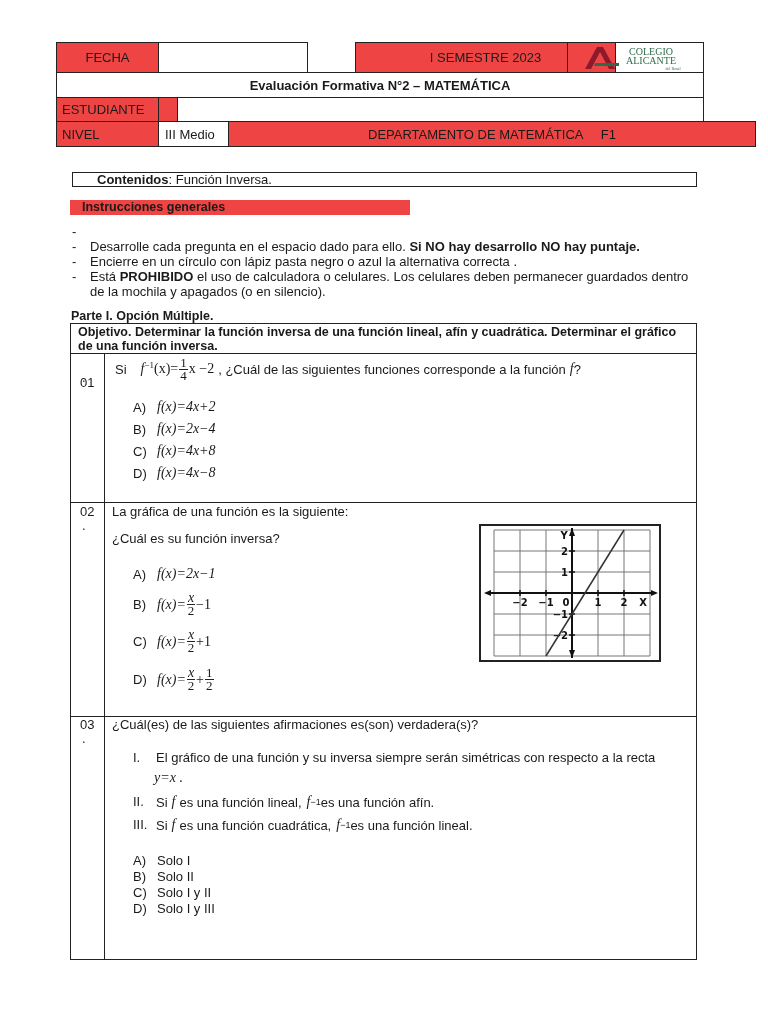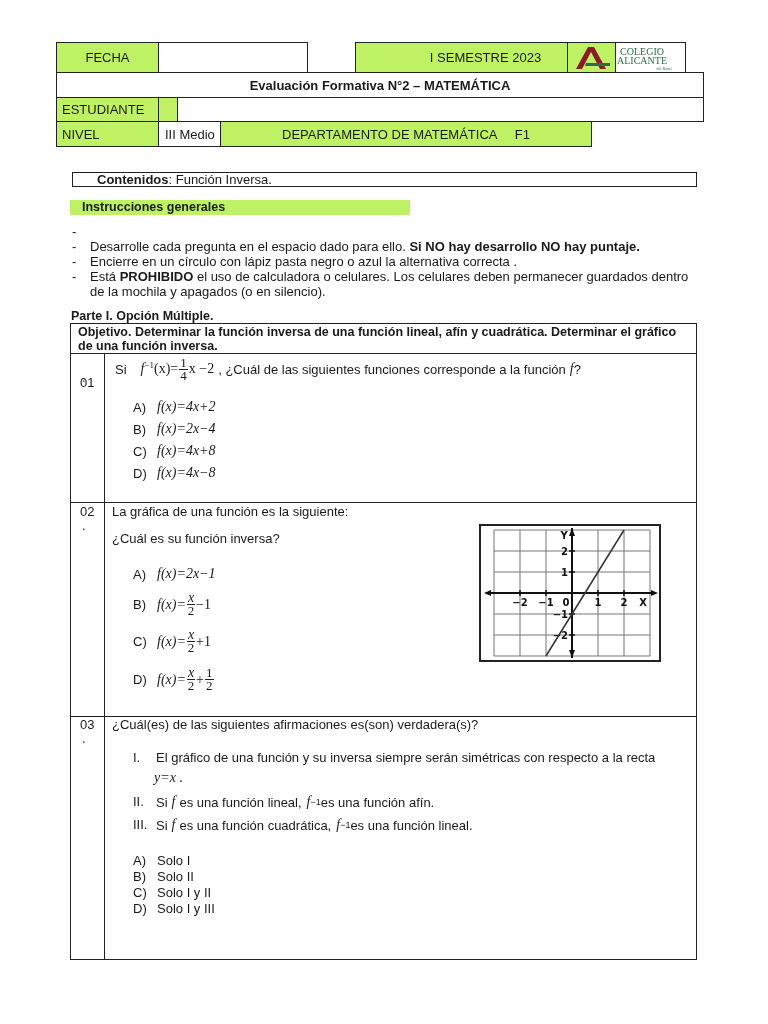--- a/index.html
+++ b/index.html
@@ -1,55 +1,55 @@
 <!DOCTYPE html>
 <html><head>
 <meta charset="utf-8">
 <style>
   html, body { margin:0; padding:0; background:#ffffff; }
   body { width:768px; height:1024px; position:relative; font-family:"Liberation Sans", sans-serif; color:#1a1a1a; overflow:hidden; }
   .abs { position:absolute; }
   .cell { position:absolute; box-sizing:border-box; display:flex; align-items:center; font-size:13px; }
-  .gray { background:#bef264; }
+  .gray { background:#ef4444; }
   .b { border:1px solid #222; }
   .math { font-family:"Liberation Serif", serif; font-style:italic; font-size:14px; }
   .mathn { font-family:"Liberation Serif", serif; font-size:14px; }
   .frac { display:inline-flex; flex-direction:column; align-items:center; vertical-align:middle; font-family:"Liberation Serif", serif; font-size:13px; line-height:12px; margin:0 1px; }
   .frac .n { border-bottom:1px solid #222; padding:0 1px; }
   .opt { position:absolute; font-size:13px; display:flex; align-items:center; }
   .opt .lbl { width:24px; }
   .txt { font-size:13px; }
   .bold { font-weight:bold; }
   sup { font-size:9px; }
 </style>
 </head>
 <body>
 
 <div>
   <div class="cell gray b" style="left:56px;top:42px;width:103px;height:31px;justify-content:center;">FECHA</div>
   <div class="cell b" style="left:158px;top:42px;width:150px;height:31px;"></div>
   <div class="cell gray b" style="left:307px;top:42px;width:261px;height:31px;justify-content:center;margin-left:48px;">I SEMESTRE  2023</div>
-  <div class="cell b" style="left:567px;top:42px;width:119px;height:31px;justify-content:center;">
+  <div class="cell b" style="left:567px;top:42px;width:137px;height:31px;justify-content:center;">
     <svg width="110" height="26" viewBox="0 0 110 26">
       <polygon points="4,24 16,2 22,2 34,24 28,24 19,7 10,24" fill="#8b1a2b"></polygon>
       <polygon points="14,18 38,18 38,21 13,21" fill="#2e6b4a"></polygon>
       <text x="70" y="10" text-anchor="middle" font-family="Liberation Serif, serif" font-size="10" fill="#2e6b4a">COLEGIO</text>
       <text x="70" y="19" text-anchor="middle" font-family="Liberation Serif, serif" font-size="10" fill="#2e6b4a">ALICANTE</text>
       <text x="92" y="25" text-anchor="middle" font-family="Liberation Serif, serif" font-size="4" fill="#2e6b4a">del Rosal</text>
     </svg>
   </div>
 
   <div class="cell b bold" style="left:56px;top:72px;width:648px;height:26px;justify-content:center;font-size:13px;">Evaluación Formativa N°2 – MATEMÁTICA</div>
 
   <div class="cell gray b" style="left:56px;top:97px;width:122px;height:25px;padding-left:5px;">ESTUDIANTE</div>
   <div class="cell b" style="left:158px;top:97px;width:546px;height:25px;"></div>
 
   <div class="cell gray b" style="left:56px;top:121px;width:103px;height:26px;padding-left:5px;">NIVEL</div>
   <div class="cell b" style="left:158px;top:121px;width:79px;height:26px;padding-left:6px;">III Medio</div>
-  <div class="cell gray b" style="left:220px;top:121px;width:372px;height:26px;justify-content:center;white-space:pre;">DEPARTAMENTO DE MATEMÁTICA     F1</div>
+  <div class="cell gray b" style="left:228px;top:121px;width:528px;height:26px;justify-content:center;white-space:pre;">DEPARTAMENTO DE MATEMÁTICA     F1</div>
 </div>
 
 <div class="abs b" style="left:72px;top:172px;width:625px;height:15px;box-sizing:border-box;font-size:13px;line-height:13px;padding-left:24px;">
   <span class="bold">Contenidos</span><span>: Función Inversa.</span>
 </div>
 
 <div class="abs bold gray" style="left:70px;top:200px;width:340px;height:15px;font-size:12.5px;line-height:15px;padding-left:12px;box-sizing:border-box;">Instrucciones generales</div>
 
 <div class="abs" style="left:72px;top:224px;width:630px;font-size:13px;line-height:15px;">
   <div style="display:flex;">

